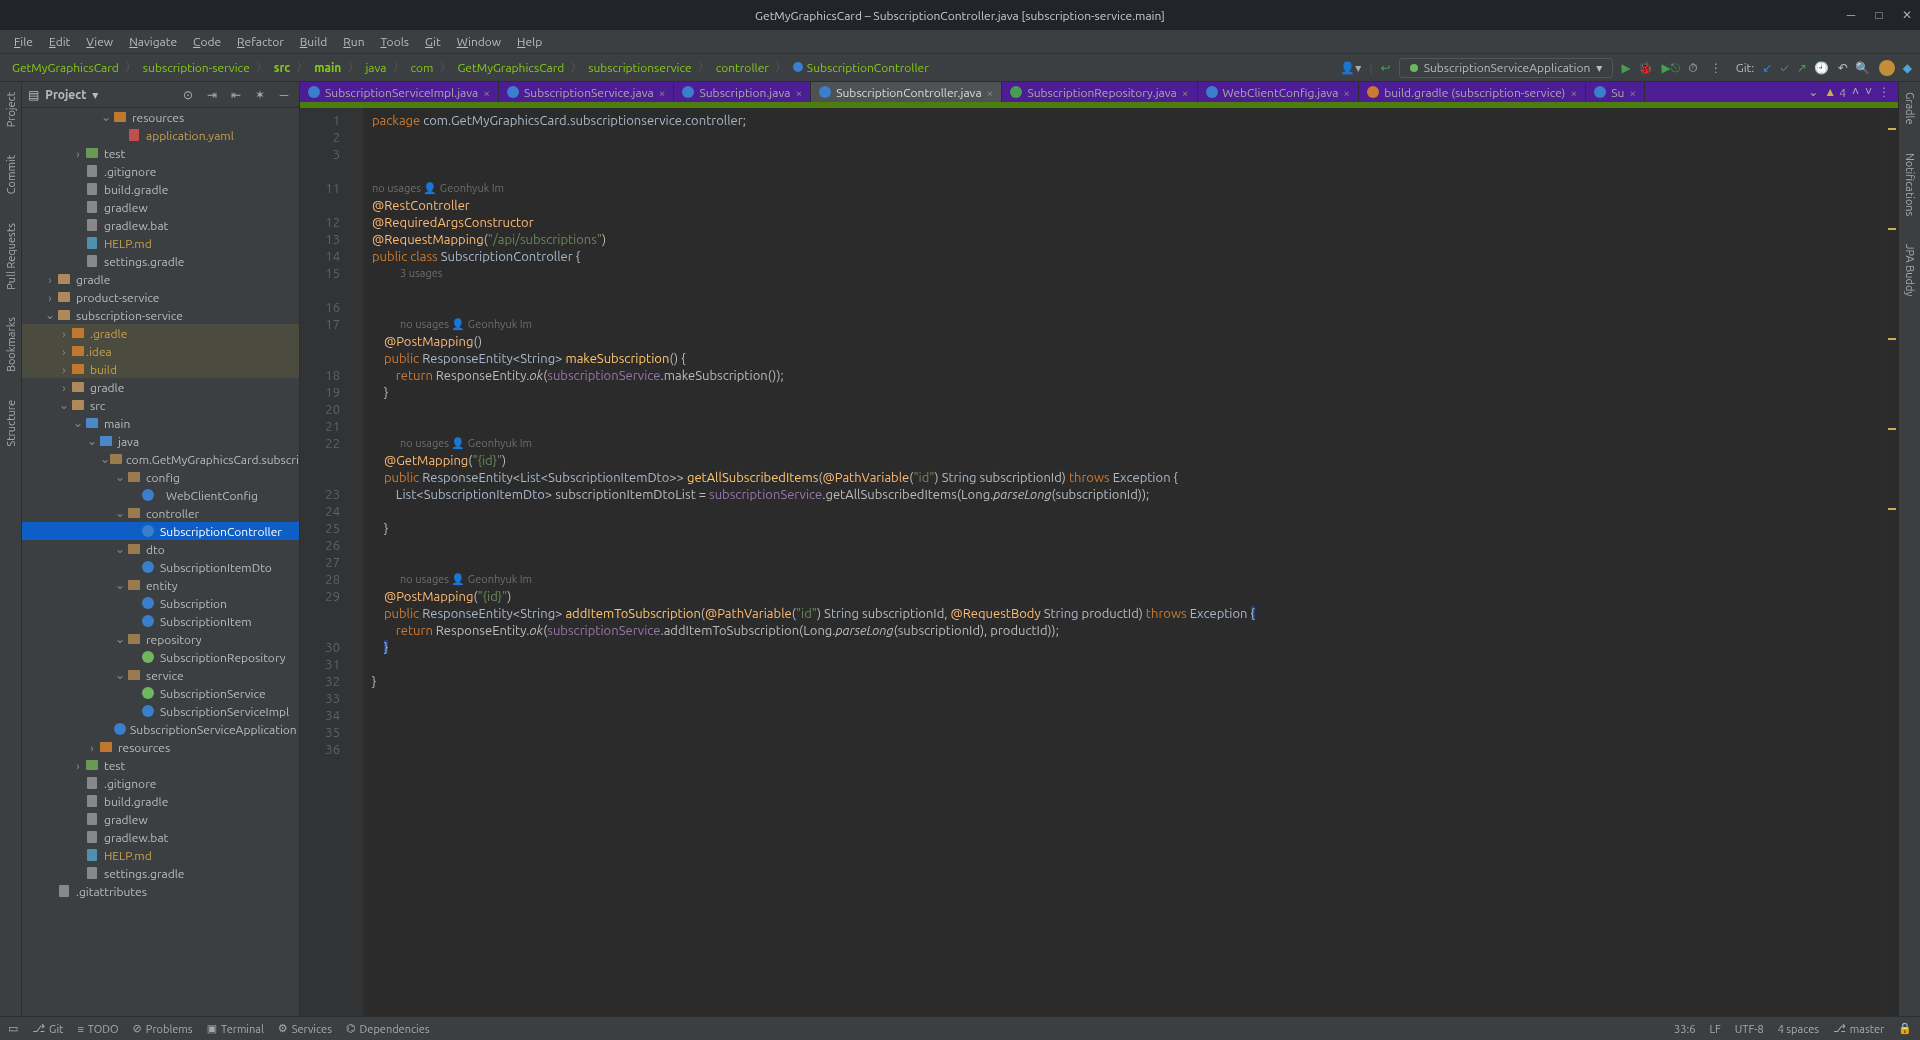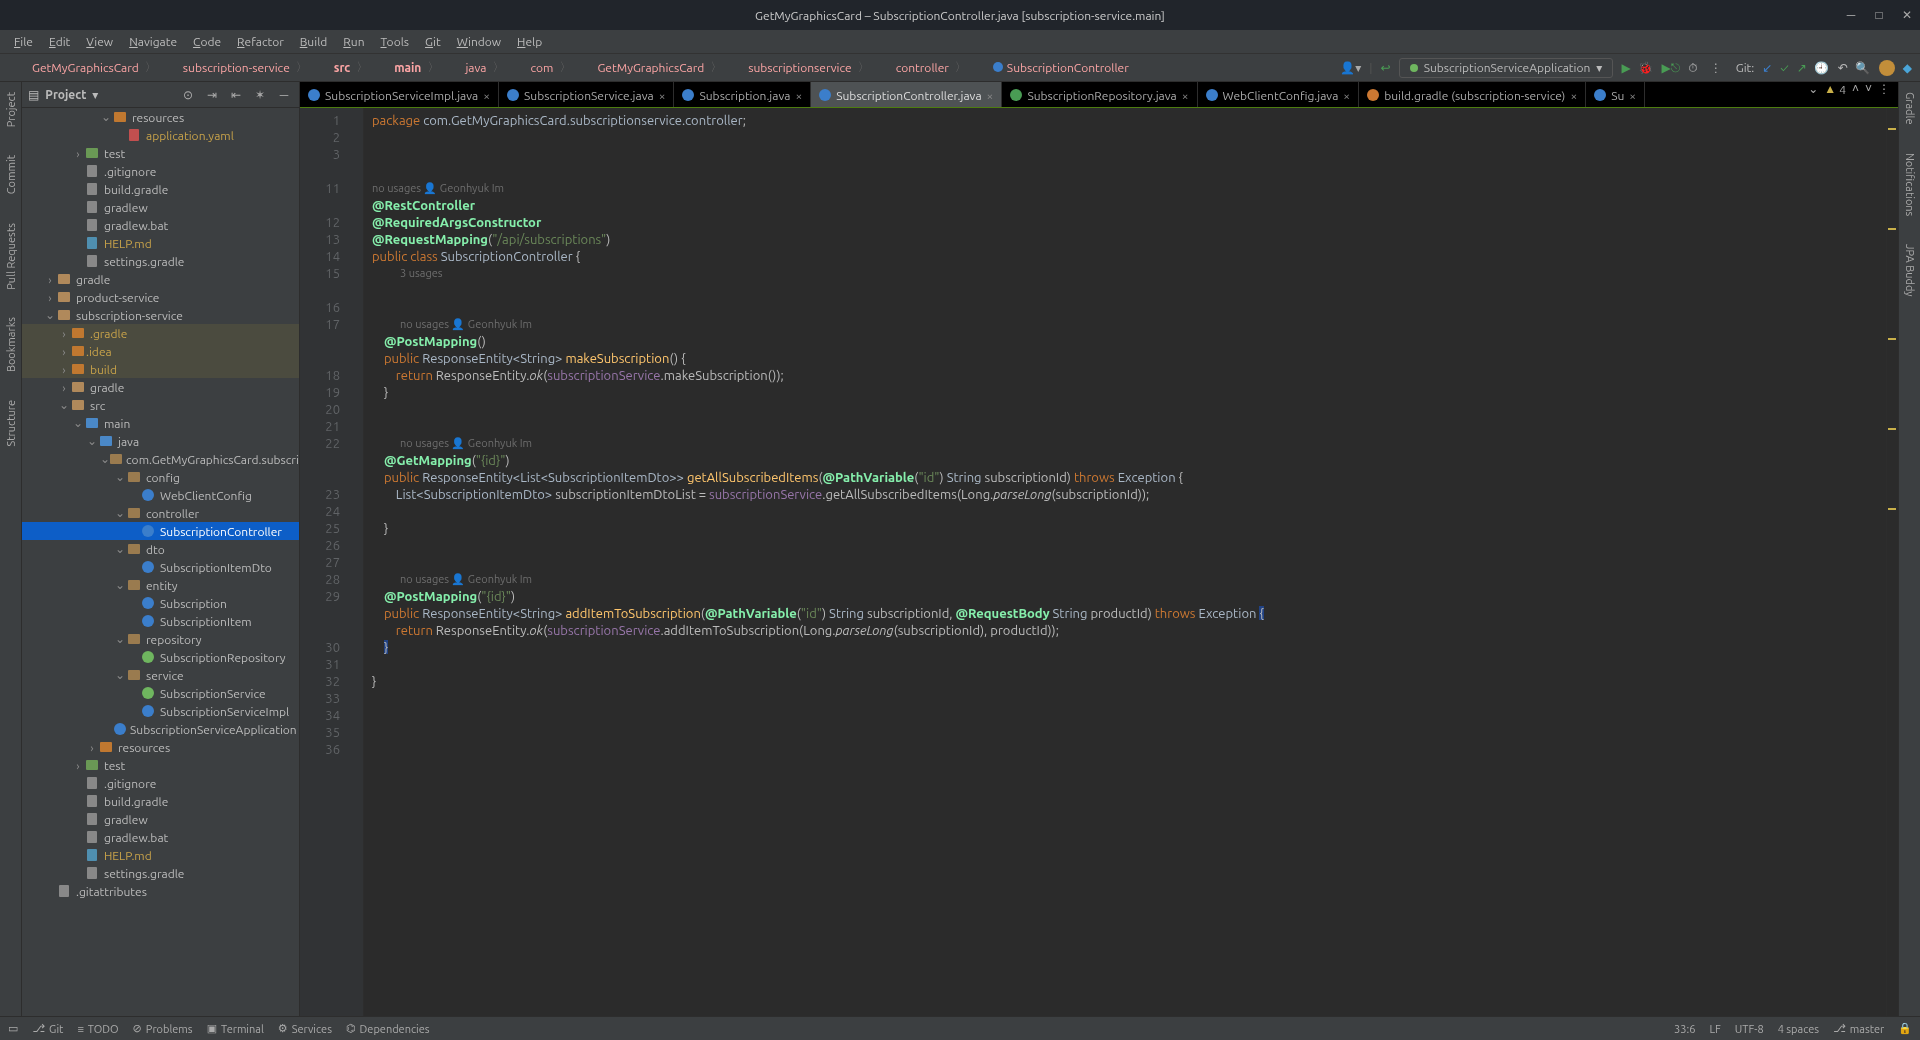--- a/index.html
+++ b/index.html
@@ -4,21 +4,21 @@
 <style>
 * { margin:0; padding:0; box-sizing:border-box; font-family:"Segoe UI",Ubuntu,Arial,sans-serif; }
 body { background:#2b2b2b; color:#bbbbbb; font-size:12px; width:1920px; height:1040px; overflow:hidden; display:flex; flex-direction:column; }
 .titlebar { background:#21252b; height:30px; display:flex; align-items:center; justify-content:center; position:relative; color:#ccc; font-size:12px; }
 .titlebar .winbtns { position:absolute; right:6px; display:flex; gap:14px; }
 .titlebar .winbtns span { width:14px; height:14px; display:flex; align-items:center; justify-content:center; cursor:pointer; color:#aaa;}
 .menubar { height:24px; background:#3c3f41; display:flex; align-items:center; padding:0 8px; gap:4px; border-bottom:1px solid #323232;}
 .menubar .mi { padding:2px 6px; cursor:pointer; color:#bbbbbb; }
 .menubar .mi u { text-decoration:underline; }
 .navbar { height:28px; background:#3c3f41; display:flex; align-items:center; padding:0 8px; border-bottom:1px solid #2d2d2d; }
-.navbar .crumb { color:#fca5a5; cursor:pointer; padding:0 4px;margin-left:20px;}
+.navbar .crumb { color:#84cc16; cursor:pointer; padding:0 4px;}
 .navbar .sep { color:#666; padding:0 2px;}
 .navbar .right { margin-left:auto; display:flex; align-items:center; gap:8px;}
 .runcfg { background:#3c3f41; border:1px solid #555; border-radius:3px; padding:2px 10px; display:flex; align-items:center; gap:6px; cursor:pointer; }
 .ico { display:inline-flex; align-items:center; justify-content:center; }
 .green { color:#499c54; }
 .main { flex:1; display:flex; min-height:0;}
 .lgut { width:22px; background:#3c3f41; border-right:1px solid #2d2d2d; display:flex; flex-direction:column; align-items:center; padding-top:6px; gap:20px;}
 .lgut .gi { writing-mode:vertical-rl; transform:rotate(180deg); font-size:11px; color:#aaa; cursor:pointer; padding:4px 0;}
 .rgut { width:22px; background:#3c3f41; border-left:1px solid #2d2d2d; display:flex; flex-direction:column; align-items:center; padding-top:6px; gap:20px;}
 .rgut .gi { writing-mode:vertical-rl; font-size:11px; color:#aaa; cursor:pointer; padding:4px 0;}
@@ -28,21 +28,21 @@
 .sidehdr .spacer{flex:1;}
 .sidehdr .btn{width:18px;height:18px;display:flex;align-items:center;justify-content:center;cursor:pointer;color:#aaa;}
 .tree { flex:1; overflow:auto; font-size:12px; }
 .node { height:18px; display:flex; align-items:center; white-space:nowrap; cursor:pointer; padding-right:4px;}
 .node .arrow{width:12px;display:inline-block;color:#888;text-align:center;}
 .node .nic{width:16px;display:inline-flex;justify-content:center;}
 .node.sel{ background:#0d5ec7; color:#fff;}
 .node.match{ background:#4b4b3f;}
 .txt-y{color:#c7a24a;}
 .editor { flex:1; display:flex; flex-direction:column; min-width:0; background:#2b2b2b;}
-.tabs { height:26px; background:#000000; display:flex; align-items:flex-start; border-bottom:1px solid #4d7c0f; overflow:hidden;}
+.tabs { height:26px; background:#4c1d95; display:flex; align-items:center; border-bottom:6px solid #4d7c0f; overflow:hidden;}
 .tab { height:26px; display:flex; align-items:center; padding:0 8px; gap:5px; border-right:1px solid #2d2d2d; cursor:pointer; color:#aaa; font-size:12px; white-space:nowrap;}
 .tab.active{ background:#4e5254; color:#ddd;}
 .tab .tic{width:12px;height:12px;border-radius:50%;background:#3b7ecb;display:inline-block;}
 .tab .tic.g{background:#499c54;}
 .tab .tic.o{background:#cc7832;}
 .tab .close{color:#888;}
 .tabend{margin-left:auto;display:flex;align-items:center;gap:6px;padding:0 8px;color:#aaa;}
 .warnbadge{display:flex;align-items:center;gap:3px;}
 .code { flex:1; display:flex; font-family:"JetBrains Mono",Consolas,monospace; font-size:13px; overflow:auto; position:relative;}
 .gut { width:48px; background:#313335; color:#606366; text-align:right; padding:4px 8px 4px 4px;}
@@ -51,21 +51,21 @@
 .src { flex:1; padding:4px 0 4px 8px; position:relative;}
 .src .ln{height:17px;line-height:17px;white-space:pre;}
 .hint{color:#6e6e6e;font-size:11px;height:17px;line-height:17px;}
 .stripe{width:12px;background:#2b2b2b;border-left:1px solid #2d2d2d;position:relative;}
 .stripe .m{position:absolute;right:2px;width:8px;height:2px;background:#c9b04a;}
 .statusbar{height:24px;background:#3c3f41;border-top:1px solid #2d2d2d;display:flex;align-items:center;padding:0 8px;gap:14px;font-size:11px;color:#aaa;}
 .statusbar .sitem{display:flex;align-items:center;gap:4px;cursor:pointer;}
 .statusbar .spacer{flex:1;}
 .kw{color:#cc7832;}
 .str{color:#6a8759;}
-.ann{color:#86efac;font-weight:bold;}
+.ann{color:#fdba74;}
 .fld{color:#9876aa;}
 .mth{color:#ffc66d;}
 .typ{color:#a9b7c6;}
 </style>
 </head>
 <body>
 
 <div class="titlebar">
   <span>GetMyGraphicsCard – SubscriptionController.java [subscription-service.main]</span>
   <div class="winbtns">
@@ -305,21 +305,21 @@
           <span class="nic">
             <span style="width:12px;height:10px;background:#9a7b4f;display:inline-block;border-radius:1px;"></span>
           </span>
           <span style="margin-left: 4px;">config</span>
         </div>
         <div class="node" style="padding-left: 106px;">
           <span class="arrow"></span>
           <span class="nic">
             <span style="width:12px;height:12px;border-radius:50%;background:#3b7ecb;display:inline-block;"></span>
           </span>
-          <span style="margin-left: 4px;">WebClientConfig</span>
+          <span style="margin-left: 10px;">WebClientConfig</span>
         </div>
         <div class="node" style="padding-left: 92px;">
           <span class="arrow">⌄</span>
           <span class="nic">
             <span style="width:12px;height:10px;background:#9a7b4f;display:inline-block;border-radius:1px;"></span>
           </span>
           <span style="margin-left: 4px;">controller</span>
         </div>
         <div class="node sel" style="padding-left: 106px;">
           <span class="arrow"></span>

